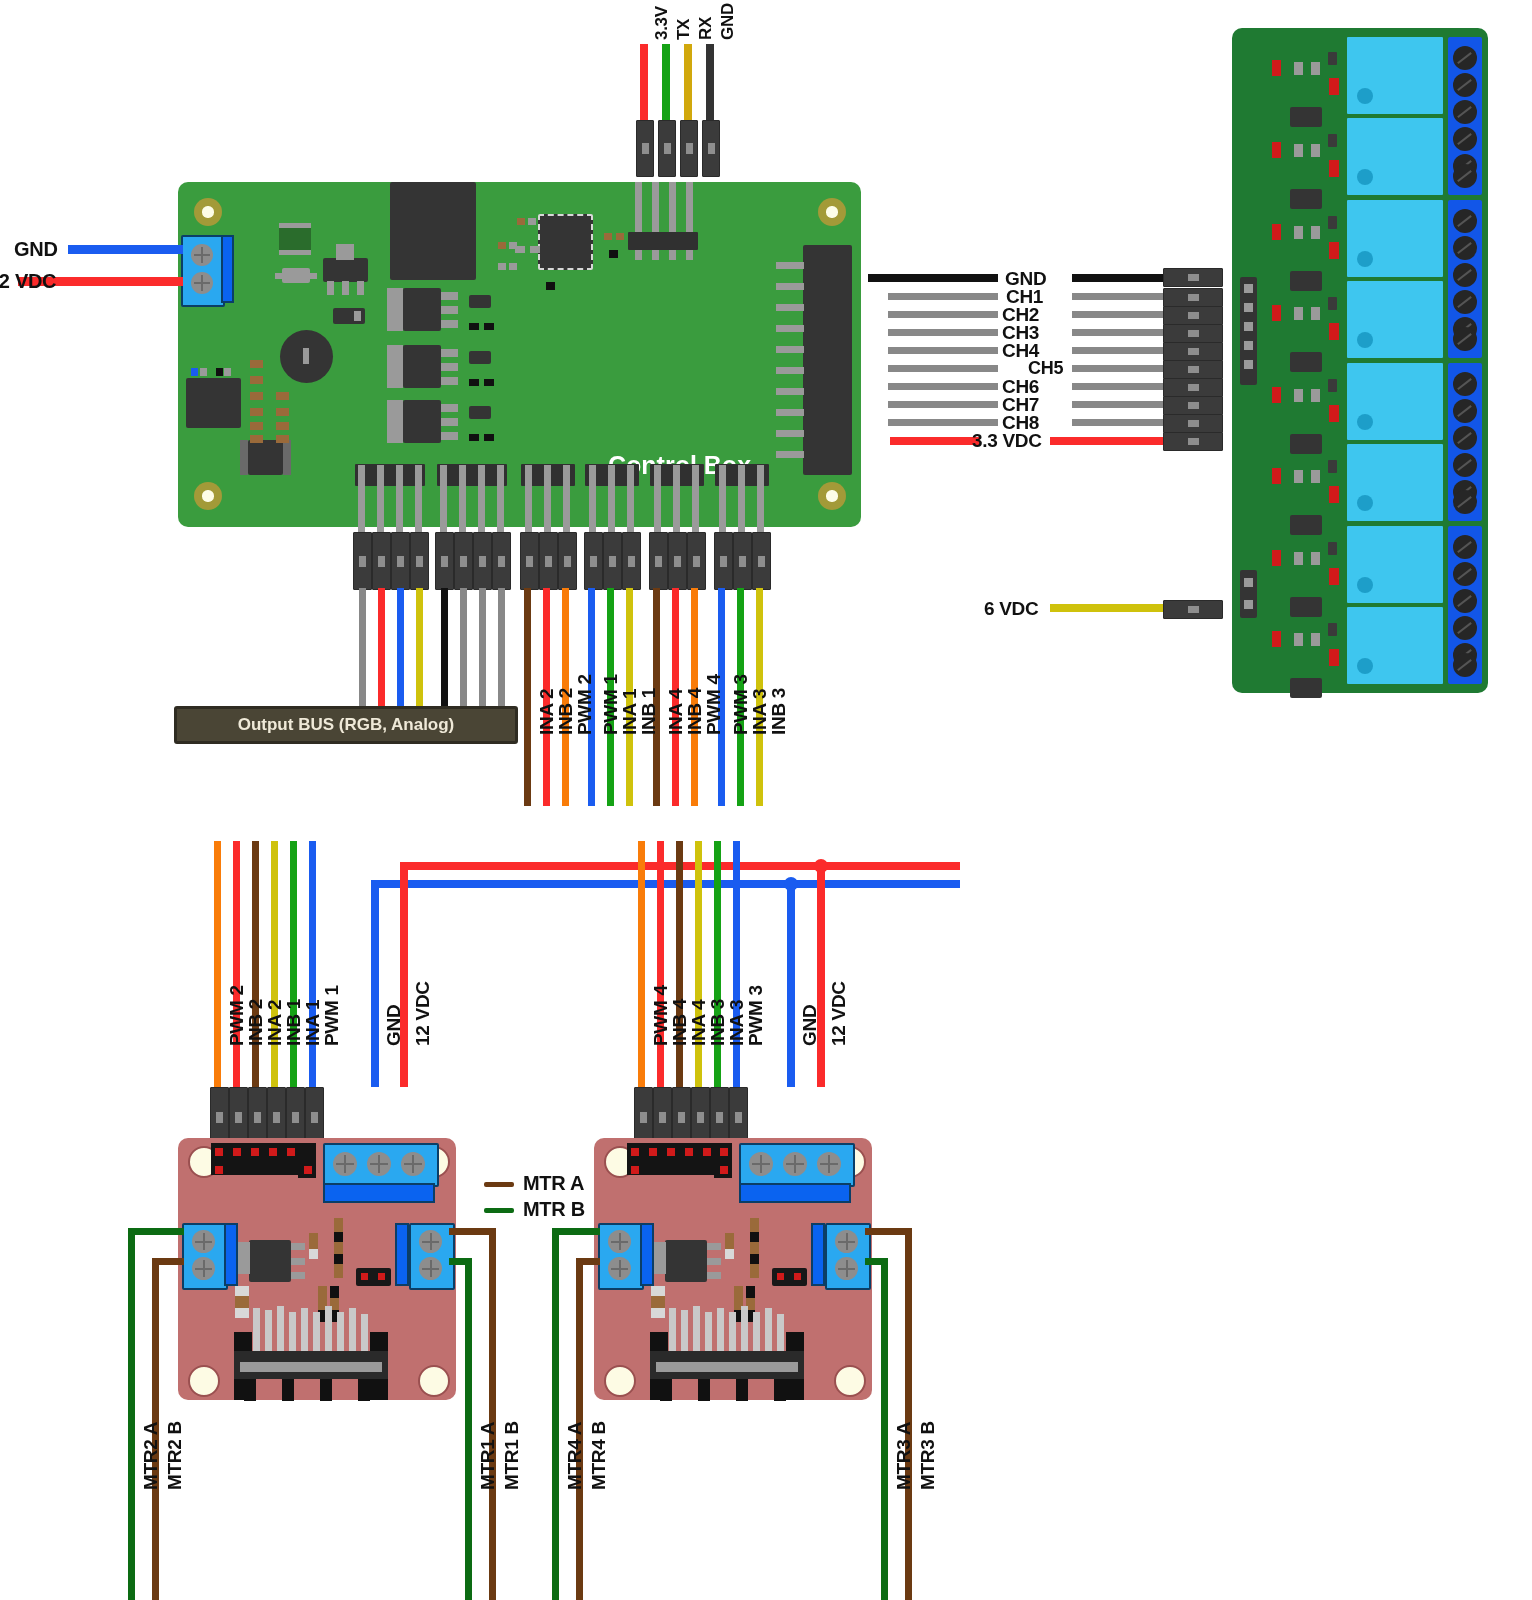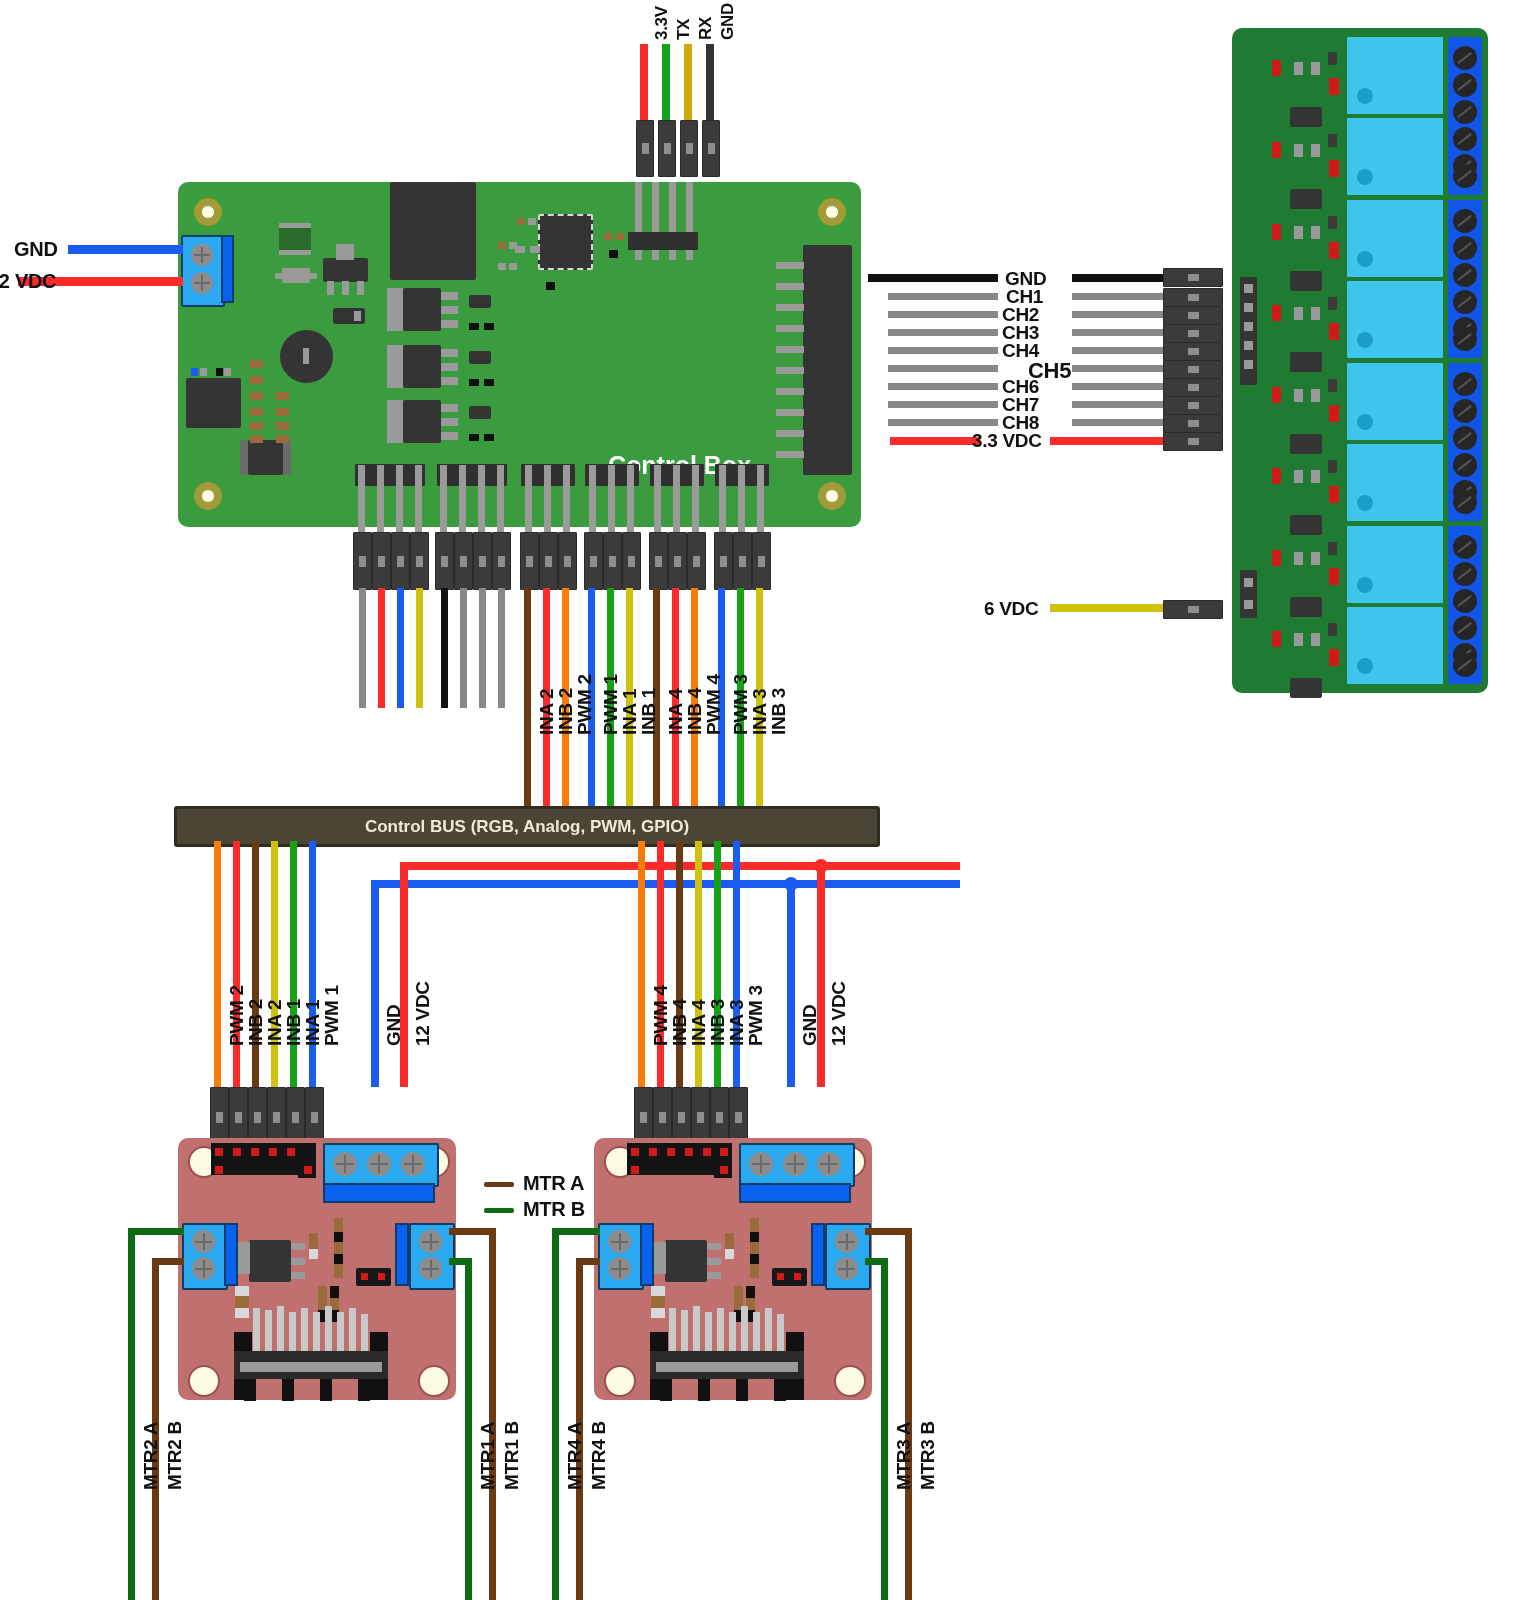--- a/index.html
+++ b/index.html
@@ -310,21 +310,21 @@
     <div class="wire" style="left:888px;top:383px;width:110px;height:7px;background:#888888;"></div>
     <div class="wire" style="left:888px;top:401px;width:110px;height:7px;background:#888888;"></div>
     <div class="wire" style="left:888px;top:419px;width:110px;height:7px;background:#888888;"></div>
     <div class="wire" style="left:890px;top:437px;width:90px;height:8px;background:#fb2b2b;"></div>
 
     <div class="lbl" style="left:1005px;top:268px;font-size:19px;">GND</div>
     <div class="lbl" style="left:1006px;top:286px;font-size:19px;">CH1</div>
     <div class="lbl" style="left:1002px;top:304px;font-size:19px;">CH2</div>
     <div class="lbl" style="left:1002px;top:322px;font-size:19px;">CH3</div>
     <div class="lbl" style="left:1002px;top:340px;font-size:19px;">CH4</div>
-    <div class="lbl" style="left:1028px;top:358px;font-size:22px;">CH5</div>
+    <div class="lbl" style="left:1028px;top:358px;font-size:18px;">CH5</div>
     <div class="lbl" style="left:1002px;top:376px;font-size:19px;">CH6</div>
     <div class="lbl" style="left:1002px;top:394px;font-size:19px;">CH7</div>
     <div class="lbl" style="left:1002px;top:412px;font-size:19px;">CH8</div>
     <div class="lbl" style="left:972px;top:430px;font-size:19px;">3.3 VDC</div>
 
     <div class="wire" style="left:1072px;top:274px;width:95px;height:8px;background:#111111;"></div>
     <div class="wire" style="left:1072px;top:293px;width:95px;height:7px;background:#888888;"></div>
     <div class="wire" style="left:1072px;top:311px;width:95px;height:7px;background:#888888;"></div>
     <div class="wire" style="left:1072px;top:329px;width:95px;height:7px;background:#888888;"></div>
     <div class="wire" style="left:1072px;top:347px;width:95px;height:7px;background:#888888;"></div>
@@ -511,20 +511,21 @@
   <div class="abs" style="left:0;top:0;">
     <div class="wire" style="left:359px;top:588px;width:7px;height:120px;background:#888888;"></div>
     <div class="wire" style="left:378px;top:588px;width:7px;height:120px;background:#fb2b2b;"></div>
     <div class="wire" style="left:397px;top:588px;width:7px;height:120px;background:#1a5cf0;"></div>
     <div class="wire" style="left:416px;top:588px;width:7px;height:120px;background:#cfc20c;"></div>
     <div class="wire" style="left:441px;top:588px;width:7px;height:120px;background:#111111;"></div>
     <div class="wire" style="left:460px;top:588px;width:7px;height:120px;background:#888888;"></div>
     <div class="wire" style="left:479px;top:588px;width:7px;height:120px;background:#888888;"></div>
     <div class="wire" style="left:498px;top:588px;width:7px;height:120px;background:#888888;"></div>
   </div>
+  <div class="busbar" style="left:174px;top:706px;width:338px;height:32px;font-size:17px;">Output BUS (RGB, Analog)</div>
 
   <div class="abs" style="left:0;top:0;">
     <div class="wire" style="left:524px;top:588px;width:7px;height:218px;background:#6b3a12;"></div>
     <div class="wire" style="left:543px;top:588px;width:7px;height:218px;background:#fb2b2b;"></div>
     <div class="wire" style="left:562px;top:588px;width:7px;height:218px;background:#f97c09;"></div>
     <div class="wire" style="left:588px;top:588px;width:7px;height:218px;background:#1a5cf0;"></div>
     <div class="wire" style="left:607px;top:588px;width:7px;height:218px;background:#15a215;"></div>
     <div class="wire" style="left:626px;top:588px;width:7px;height:218px;background:#cfc20c;"></div>
     <div class="wire" style="left:653px;top:588px;width:7px;height:218px;background:#6b3a12;"></div>
     <div class="wire" style="left:672px;top:588px;width:7px;height:218px;background:#fb2b2b;"></div>
@@ -542,21 +543,20 @@
     <div class="vlbl" style="left:619px;top:735px;font-size:19px;">INA 1</div>
     <div class="vlbl" style="left:638px;top:735px;font-size:19px;">INB 1</div>
     <div class="vlbl" style="left:665px;top:735px;font-size:19px;">INA 4</div>
     <div class="vlbl" style="left:684px;top:735px;font-size:19px;">INB 4</div>
     <div class="vlbl" style="left:703px;top:735px;font-size:19px;">PWM 4</div>
     <div class="vlbl" style="left:730px;top:735px;font-size:19px;">PWM 3</div>
     <div class="vlbl" style="left:749px;top:735px;font-size:19px;">INA 3</div>
     <div class="vlbl" style="left:768px;top:735px;font-size:19px;">INB 3</div>
   </div>
 
-  <div class="busbar" style="left:174px;top:806px;width:700px;height:35px;font-size:17px;">Control BUS (RGB, Analog, PWM, GPIO)</div>
 
   <div class="abs" style="left:0;top:0;">
 
     <div class="wire" style="left:400px;top:862px;width:560px;height:8px;background:#fb2b2b;"></div>
 
     <div class="wire" style="left:371px;top:880px;width:589px;height:8px;background:#1a5cf0;"></div>
 
     <div class="wire" style="left:400px;top:862px;width:8px;height:225px;background:#fb2b2b;"></div>
     <div class="wire" style="left:371px;top:880px;width:8px;height:207px;background:#1a5cf0;"></div>
 

